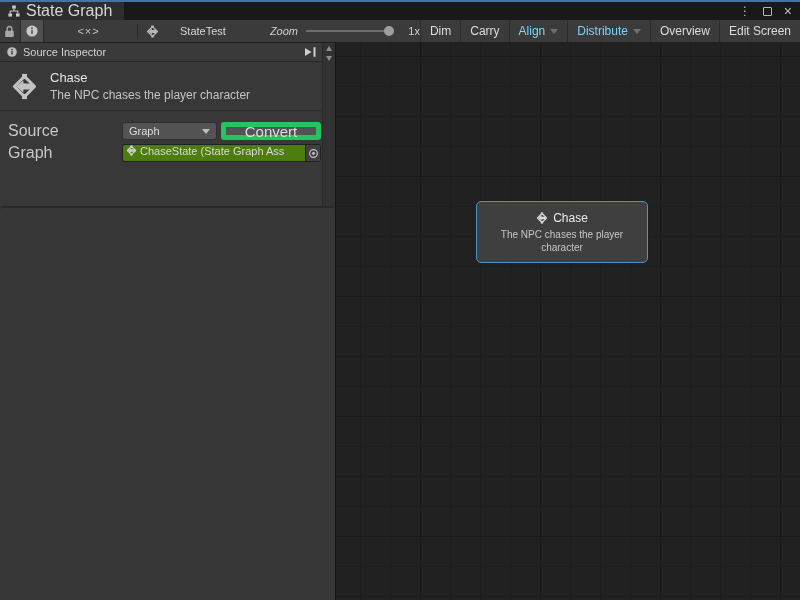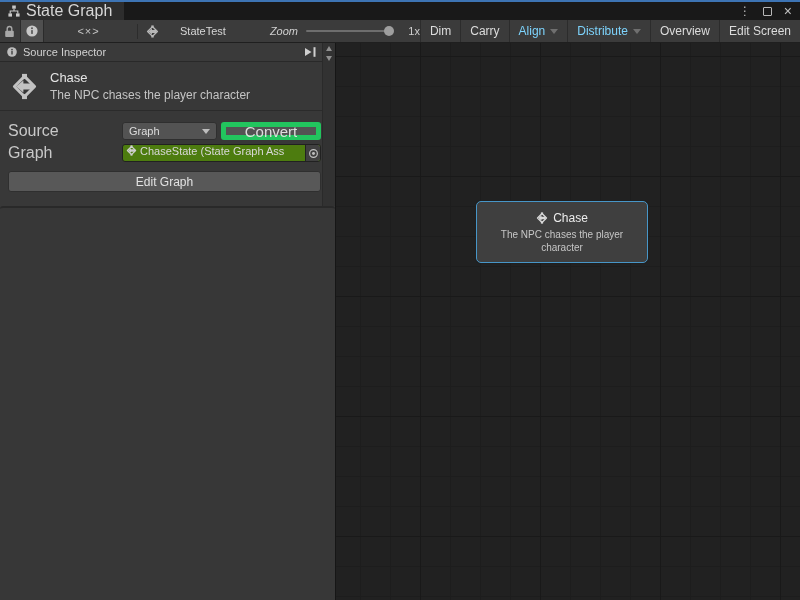--- a/index.html
+++ b/index.html
@@ -272,23 +272,20 @@
           <span class="obj-text">ChaseState (State Graph Ass</span>
           <span class="obj-picker">
             <svg width="11" height="11" viewBox="0 0 12 12">
               <circle cx="6" cy="6" r="4.2" stroke="#c0c0c0" stroke-width="1.3" fill="none"></circle>
               <circle cx="6" cy="6" r="1.6" fill="#c0c0c0"></circle>
             </svg>
           </span>
         </span>
       </span>
     </div>
-    <div class="edit-graph-btn">
-      <span>Edit Graph</span>
-    </div>
   </div>
 
   <div class="scroll-col">
     <span class="spin-btn">
         <span class="tri-up"></span>
       </span>
     <span class="spin-btn">
         <span class="tri-down"></span>
       </span>
   </div>

